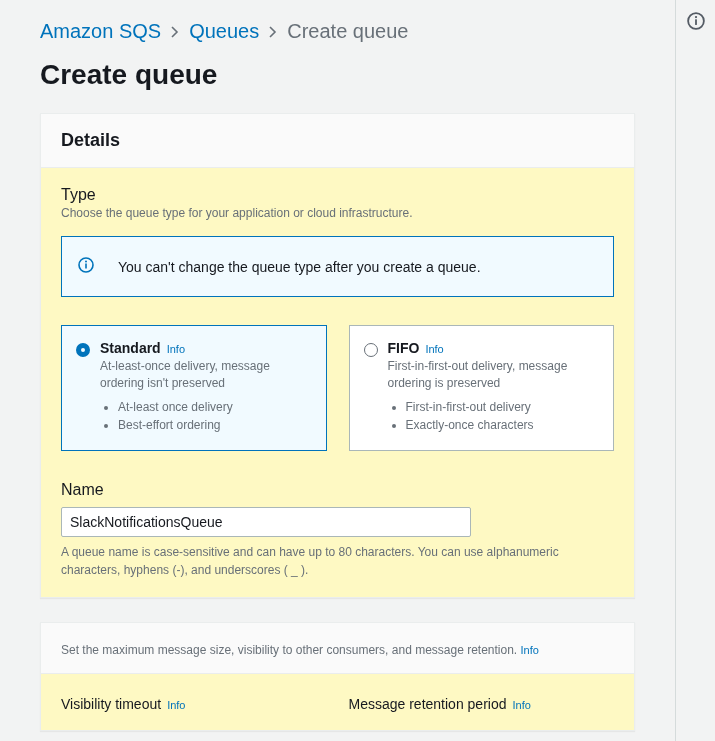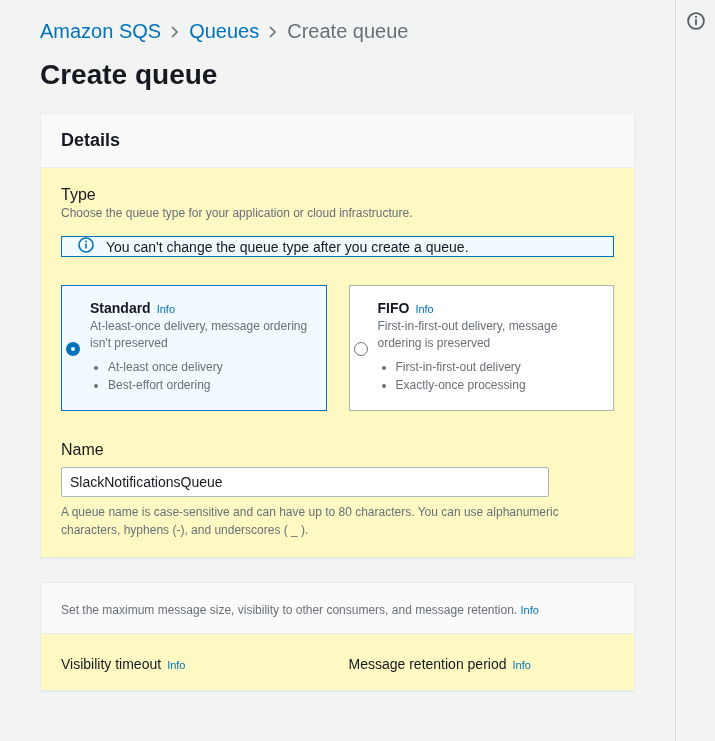--- a/index.html
+++ b/index.html
@@ -81,47 +81,46 @@
       margin-bottom: 2px;
     }
     .field-desc {
       font-size: 12px;
       color: #687078;
       margin-bottom: 16px;
     }
     .alert {
       display: flex;
       align-items: center;
-      gap: 12px;
+      gap: 24px;
       border: 1px solid #0073bb;
       background: #f1faff;
-      padding: 0 16px;
+      padding: 20px 16px;
       margin-bottom: 28px;
     }
     .alert .icon-wrap {
       color: #0073bb;
       flex-shrink: 0;
     }
     .alert-text {
       font-size: 14px;
       color: #16191f;
     }
     .tiles {
       display: flex;
       gap: 22px;
     }
     .tile {
       flex: 1;
       border: 1px solid #aab7b8;
-      padding: 14px 14px 14px 4px;
+      padding: 14px 14px 14px 14px;
       cursor: pointer;
       background: #fff;
       display: flex;
       gap: 10px;
-      align-items: center;
     }
     .tile.selected {
       border: 1px solid #0073bb;
       background: #f1faff;
     }
     .tile .radio {
       width: 14px;
       height: 14px;
       border-radius: 50%;
       border: 1px solid #687078;
@@ -161,21 +160,21 @@
       color: #687078;
       font-size: 12px;
     }
     .tile ul li {
       margin-bottom: 4px;
     }
     .name-section {
       margin-top: 30px;
     }
     .text-input {
-      width: 488px;
+      width: 410px;
       padding: 6px 8px;
       font-size: 14px;
       border: 1px solid #aab7b8;
       border-radius: 2px;
       color: #16191f;
       margin-top: 6px;
     }
     .helper {
       font-size: 12px;
       color: #687078;
@@ -264,21 +263,21 @@
         <div class="tile">
           <div class="radio"></div>
           <div class="tile-content">
             <div class="tile-title">
               <span>FIFO</span>
               <span class="info-link">Info</span>
             </div>
             <div class="tile-sub">First-in-first-out delivery, message ordering is preserved</div>
             <ul>
               <li>First-in-first-out delivery</li>
-              <li>Exactly-once processing</li>
+              <li>Exactly-once characters</li>
             </ul>
           </div>
         </div>
 
       </div>
 
       <div class="name-section">
         <div class="field-label">Name</div>
         <input class="text-input" type="text" value="SlackNotificationsQueue" style="">
         <div class="helper">A queue name is case-sensitive and can have up to 80 characters. You can use alphanumeric characters, hyphens (-), and underscores ( _ ).</div>

